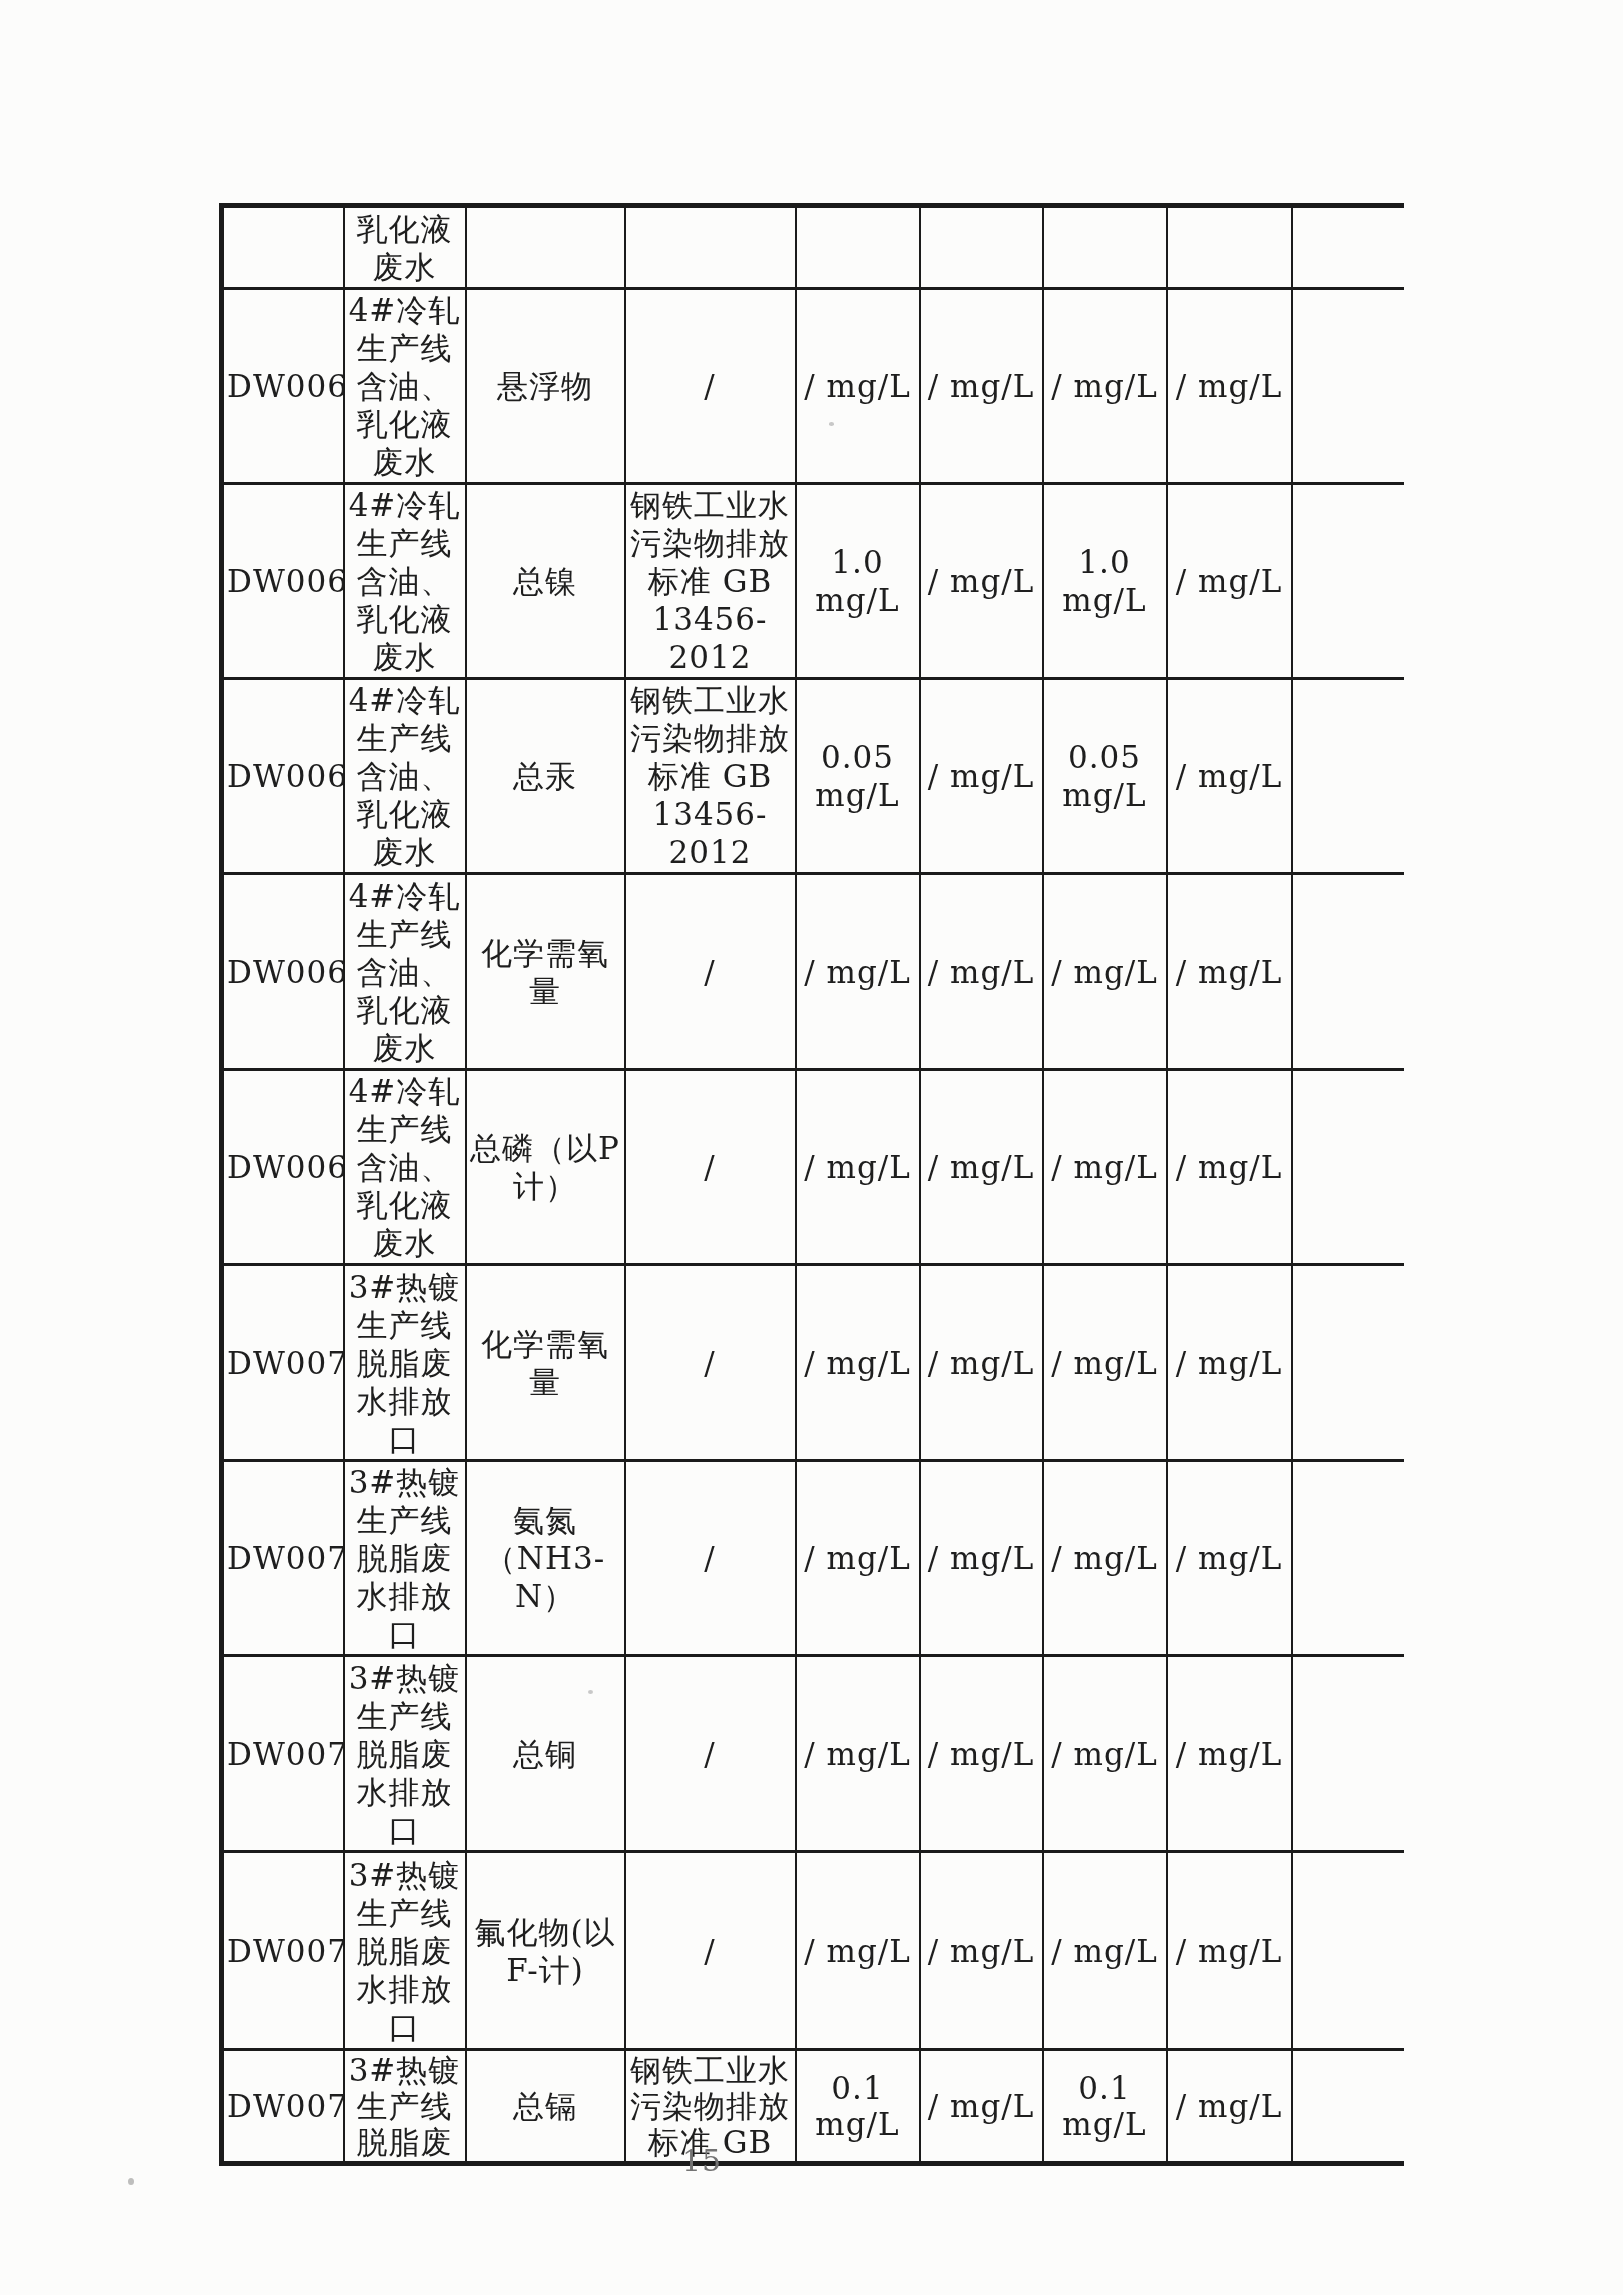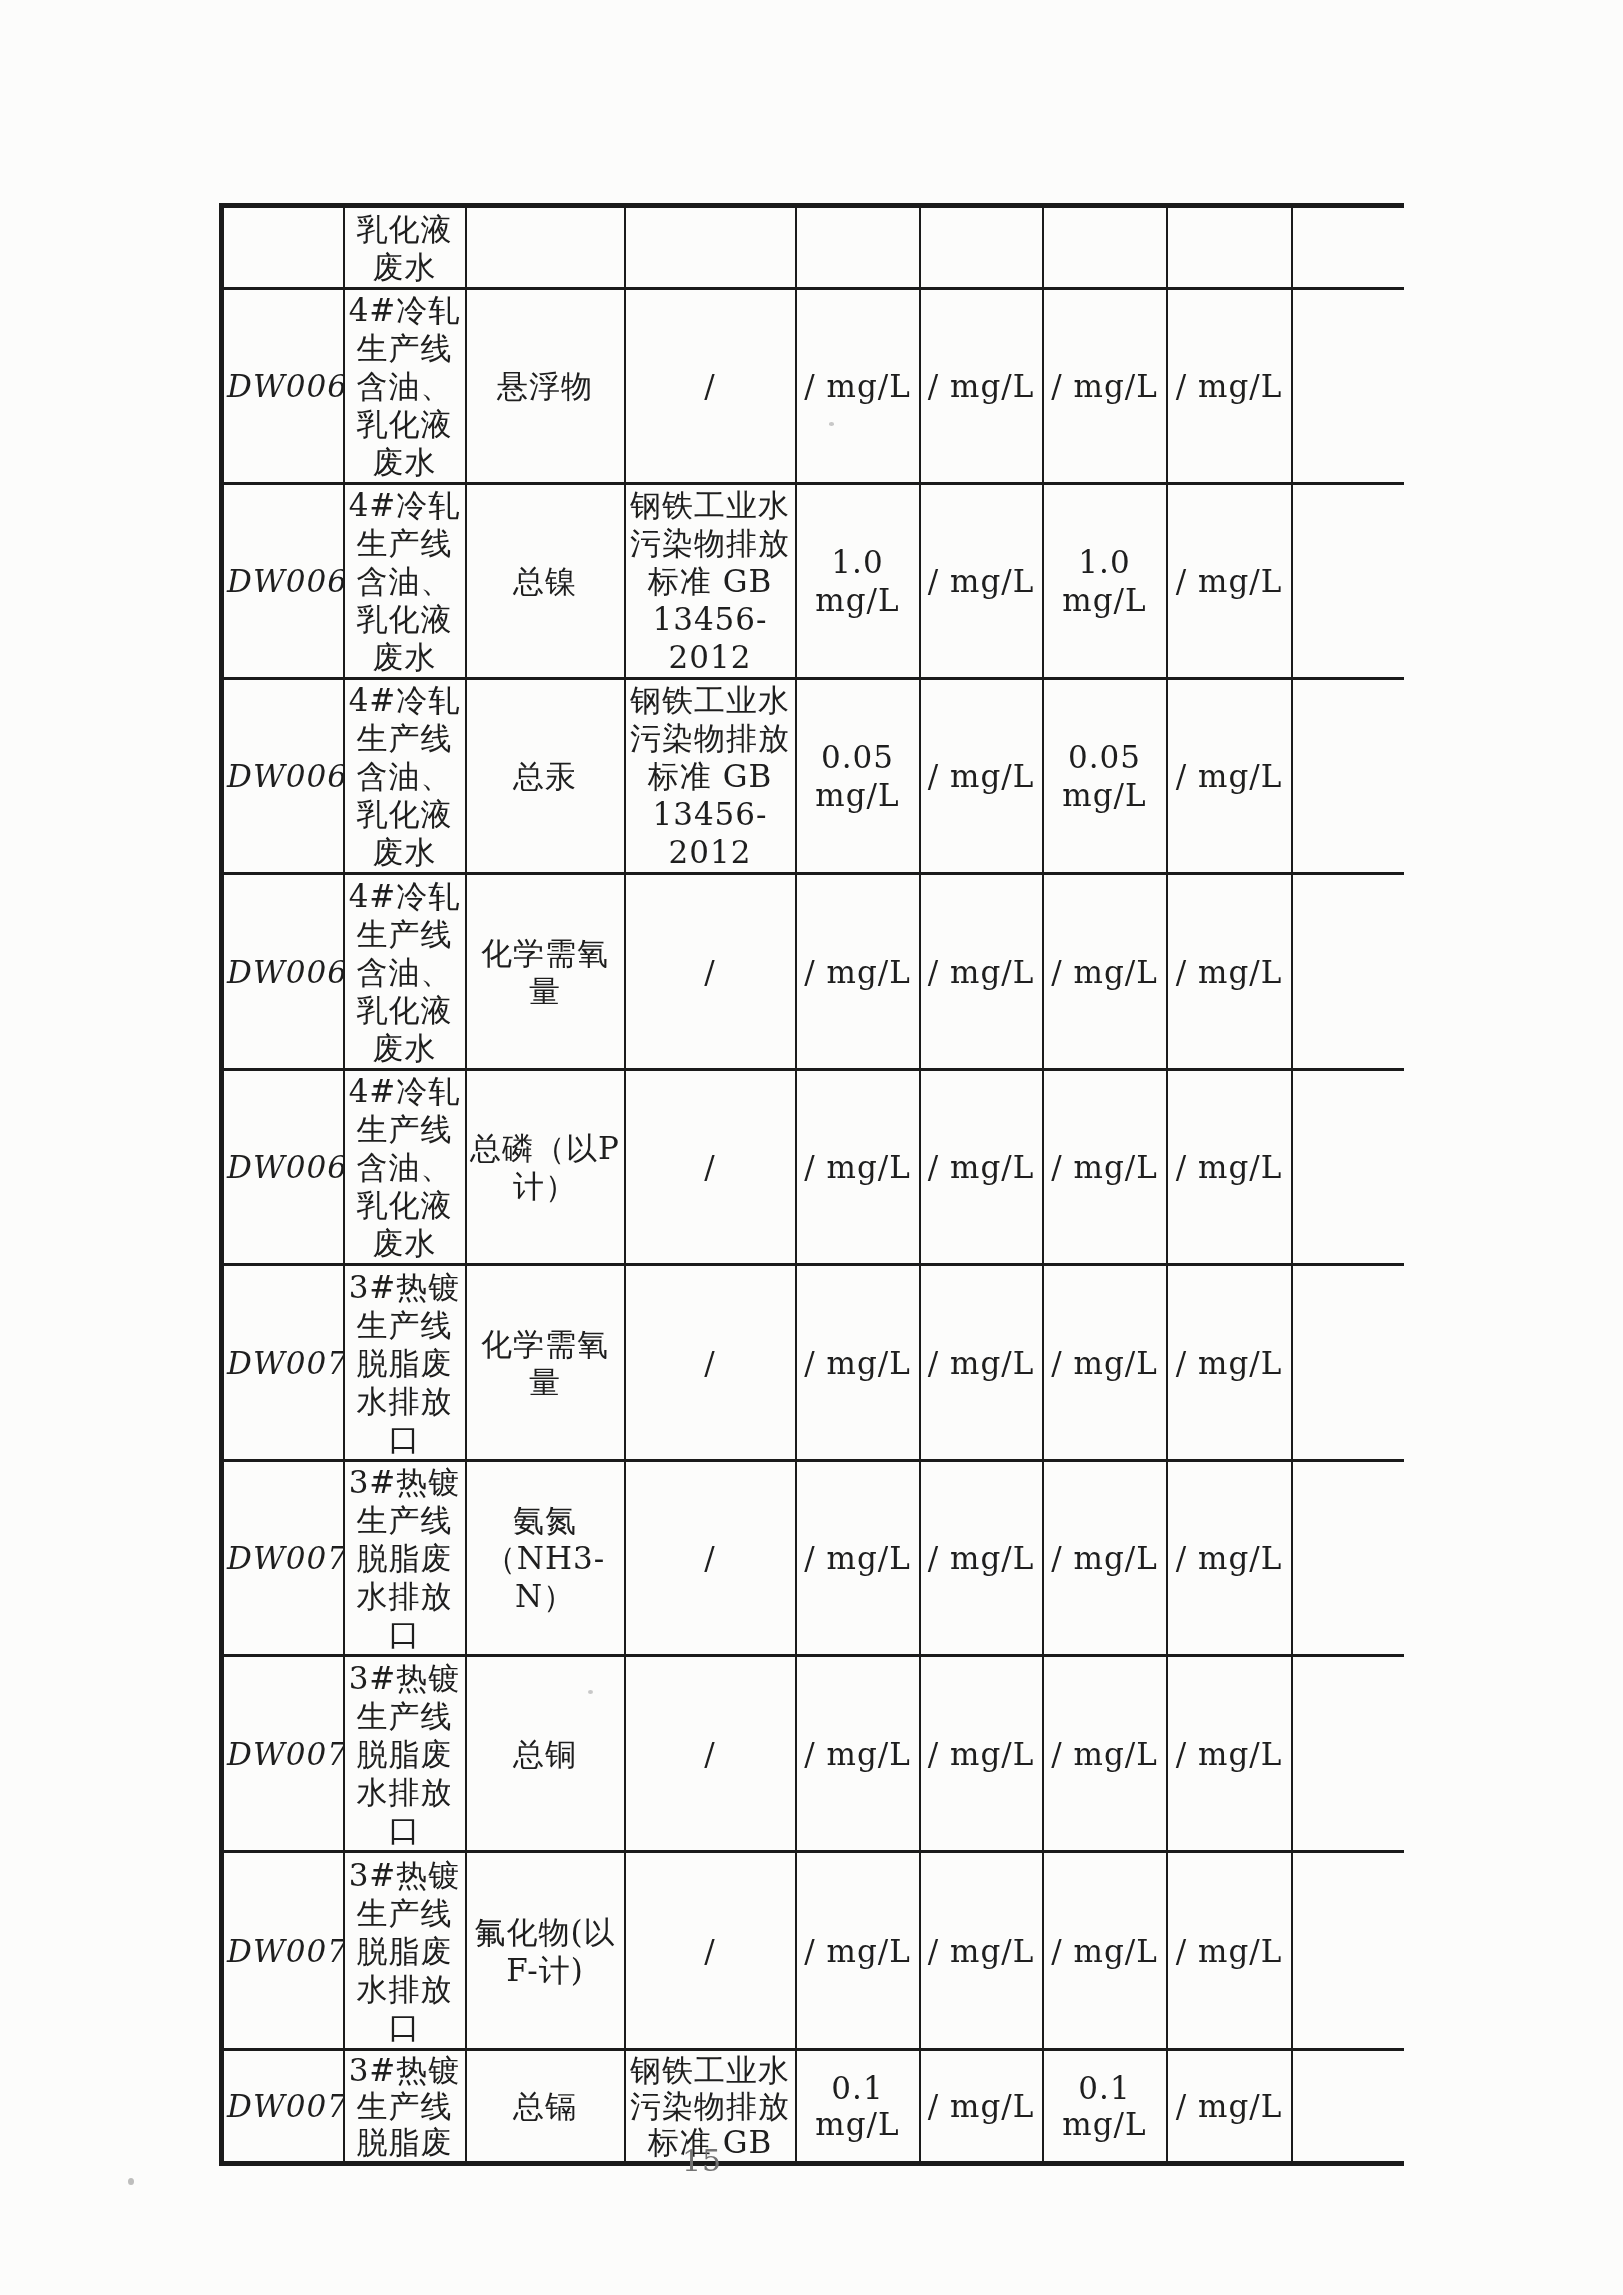--- a/index.html
+++ b/index.html
@@ -25,21 +25,21 @@
     border-bottom-width:3.6px;
     text-align:center;
     vertical-align:middle;
     font-size:31px;
     line-height:38px;
     letter-spacing:1px;
     white-space:pre-line;
     padding:1px 3.1px;
     overflow:hidden;
   }
-  td.id-cell{font-size:29px;letter-spacing:2px;font-style:italic;}
+  td.id-cell{font-size:29px;letter-spacing:2px;}
   td.limit-cell{font-size:29px;letter-spacing:0.5px;border-radius:19px;}
   tr.r0 >td{height:77px;}
   tr.r1 >td{height:190px;}
   tr.r2 >td{height:190px;}
   tr.r3 >td{height:188px;}
   tr.r4 >td{height:191px;}
   tr.r5 >td{height:190px;}
   tr.r6 >td{height:191px;}
   tr.r7 >td{height:188px;}
   tr.r8 >td{height:191px;}

